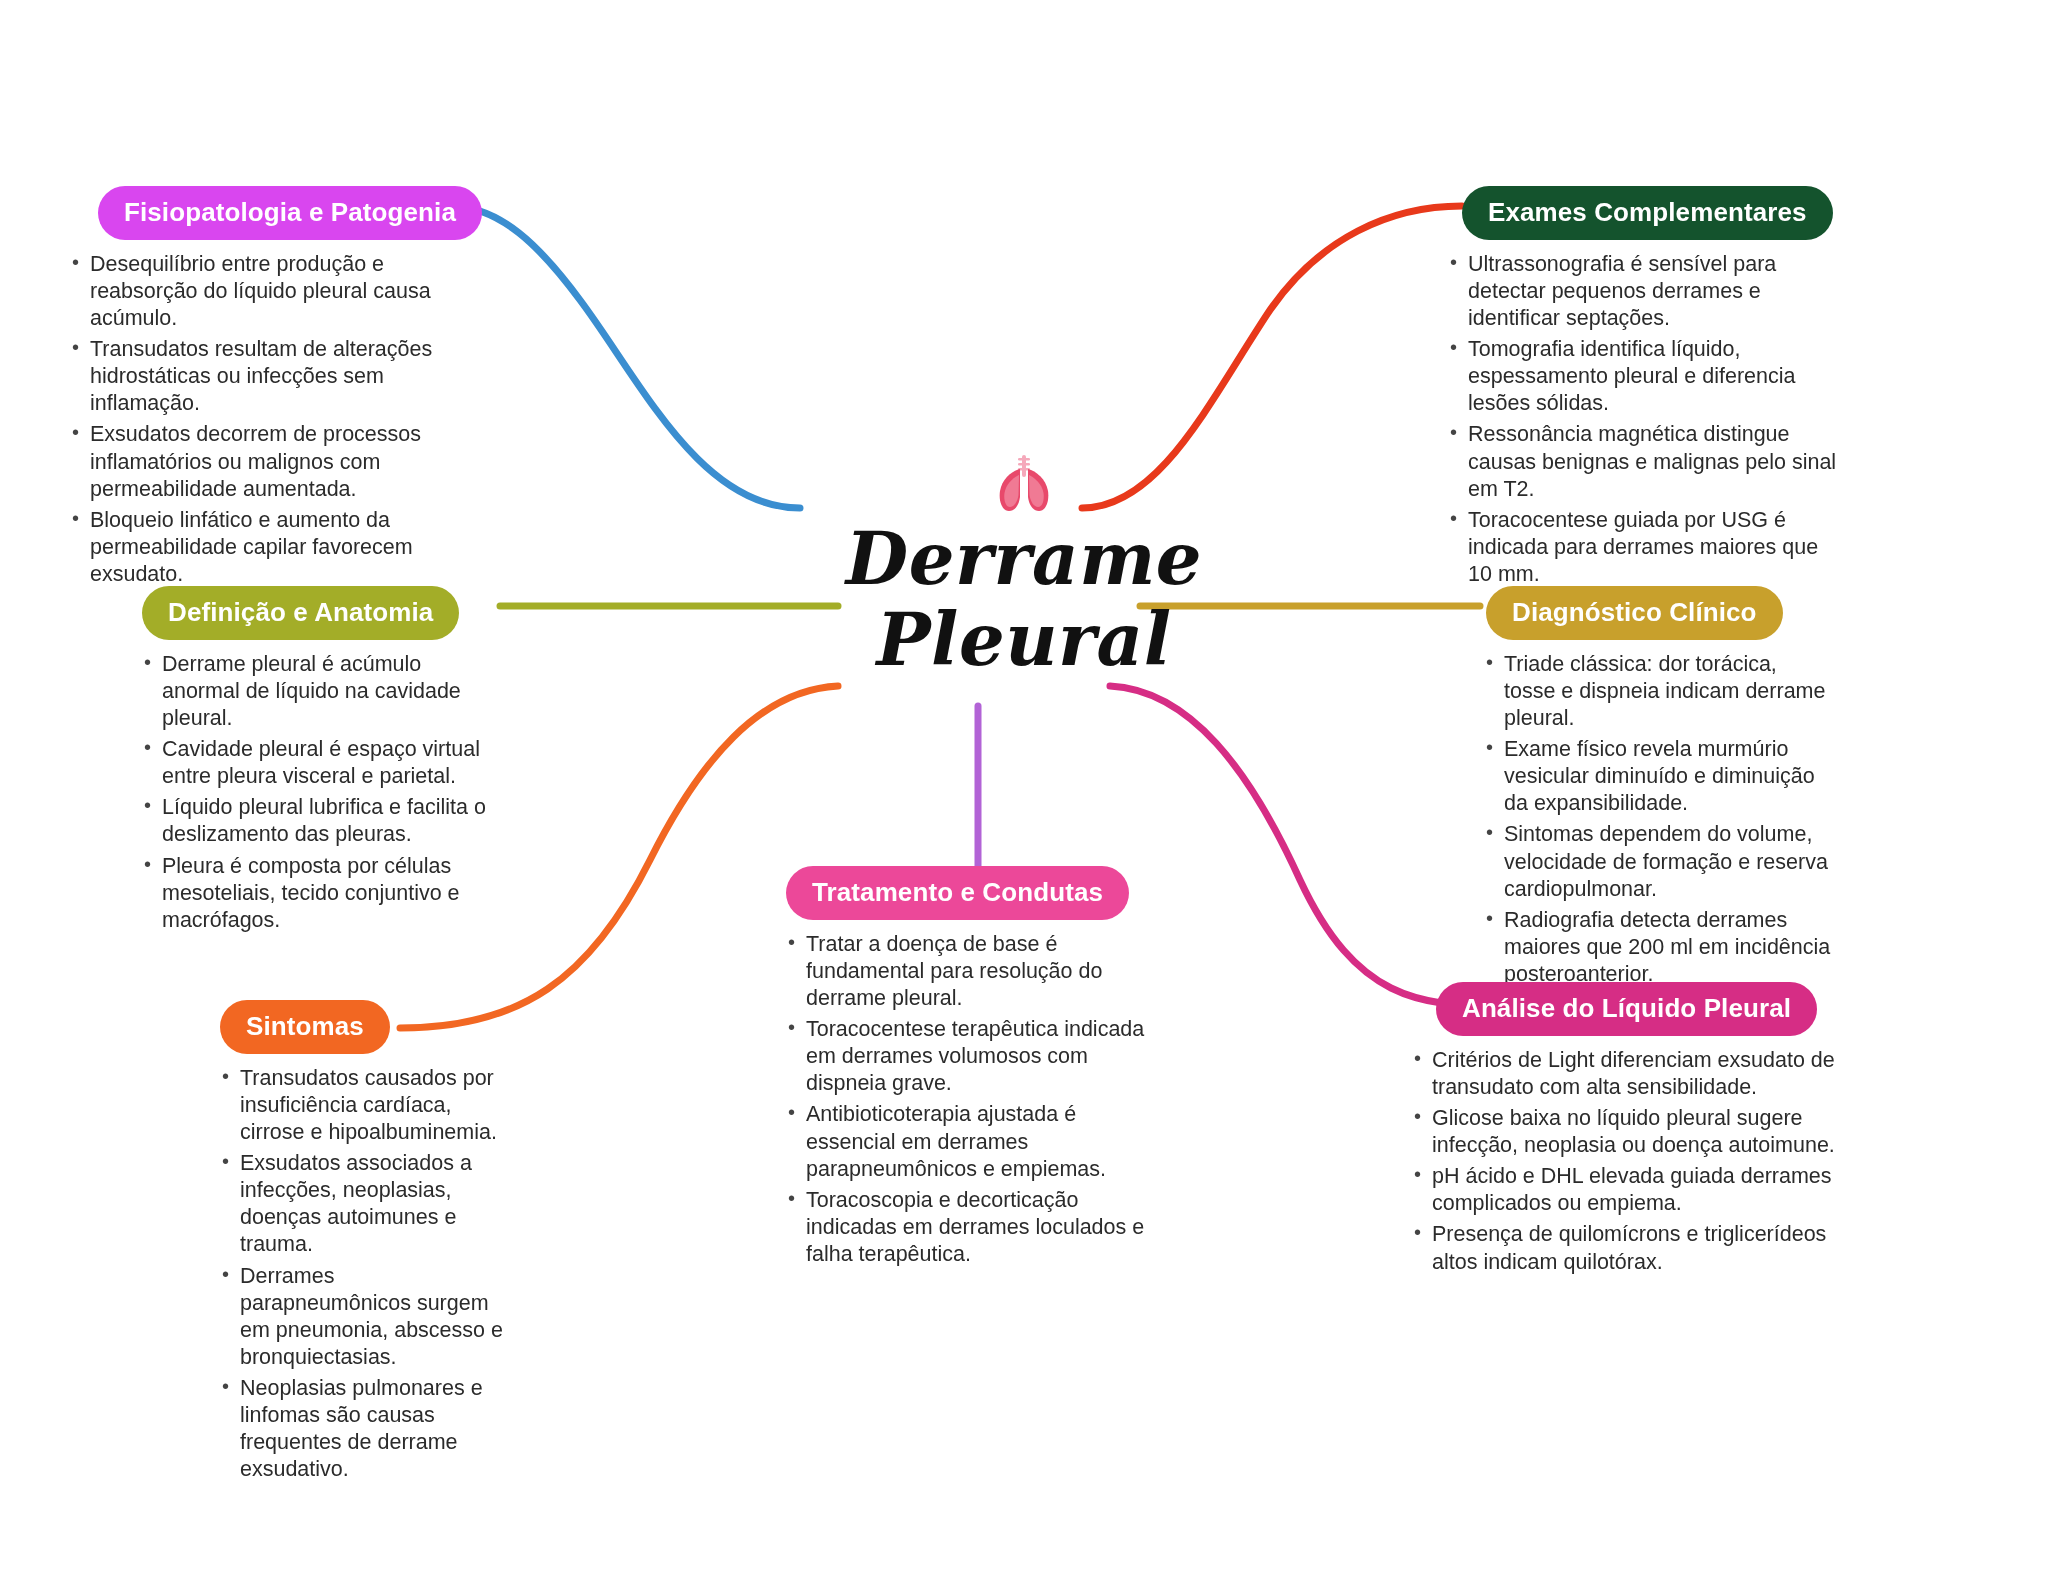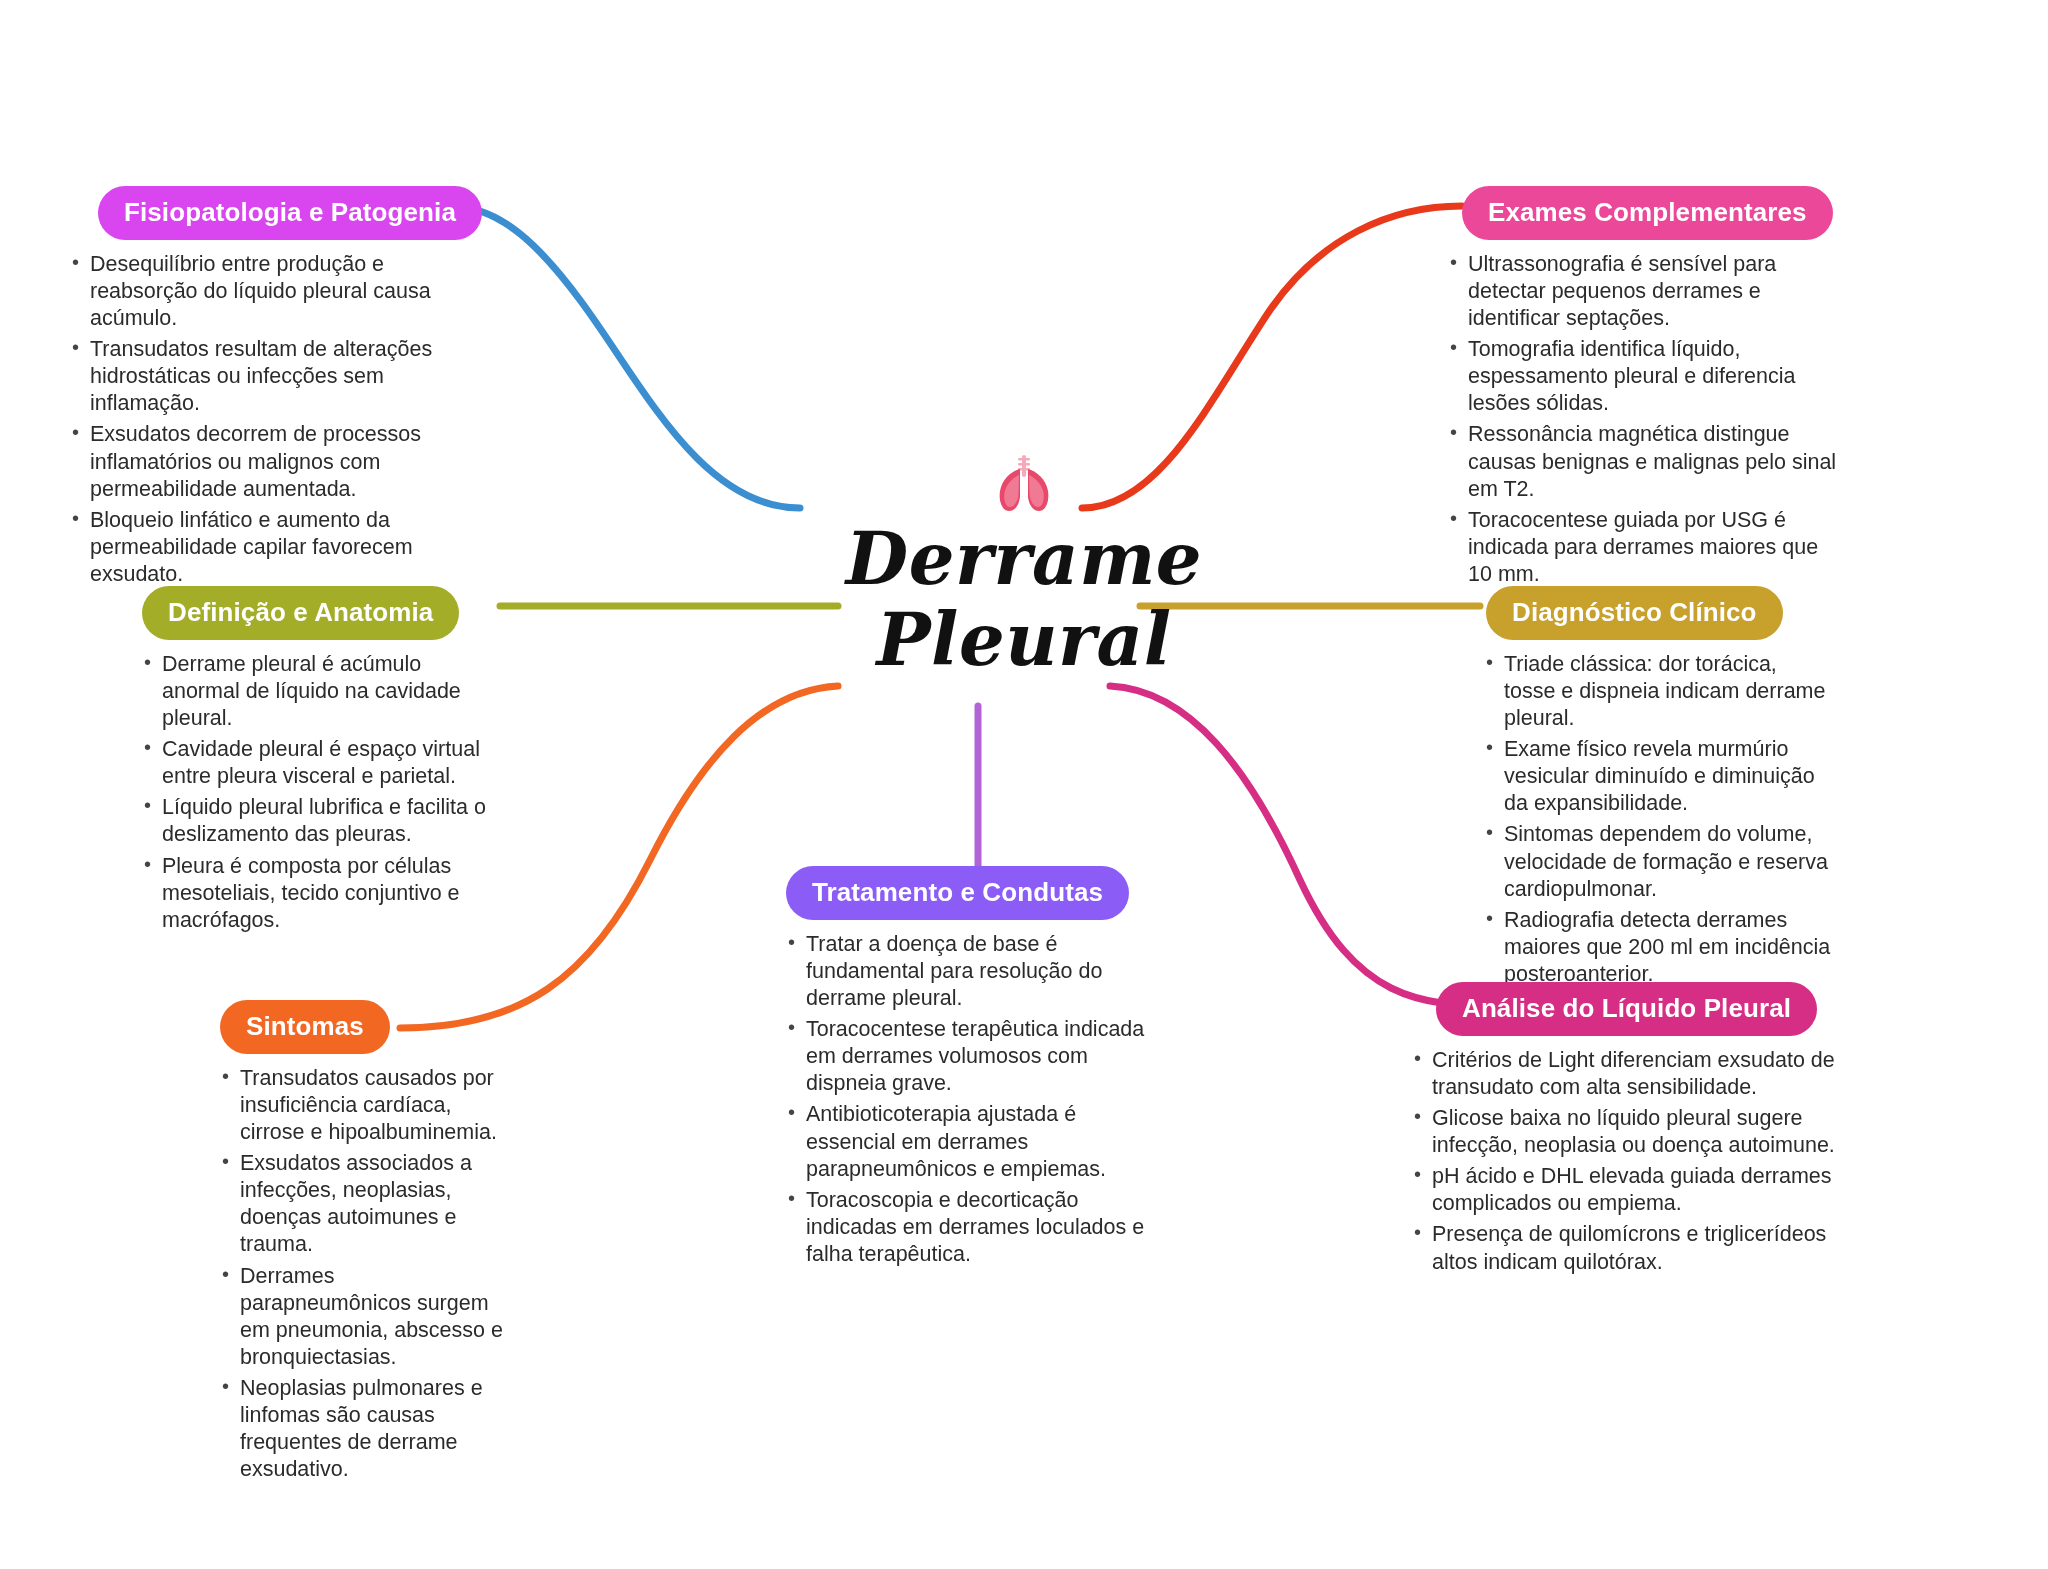--- a/index.html
+++ b/index.html
@@ -183,31 +183,31 @@
     <span class="pill" style="background:#f26722;">Sintomas</span>
     <ul class="bullets">
       <li>Transudatos causados por insuficiência cardíaca, cirrose e hipoalbuminemia.</li>
       <li>Exsudatos associados a infecções, neoplasias, doenças autoimunes e trauma.</li>
       <li>Derrames parapneumônicos surgem em pneumonia, abscesso e bronquiectasias.</li>
       <li>Neoplasias pulmonares e linfomas são causas frequentes de derrame exsudativo.</li>
     </ul>
   </div>
 
   <div class="branch" id="branch-tratamento">
-    <span class="pill" style="background:#8b5cf6;">Tratamento e Condutas</span>
+    <span class="pill" style="background:#ec4899;">Tratamento e Condutas</span>
     <ul class="bullets">
       <li>Tratar a doença de base é fundamental para resolução do derrame pleural.</li>
       <li>Toracocentese terapêutica indicada em derrames volumosos com dispneia grave.</li>
       <li>Antibioticoterapia ajustada é essencial em derrames parapneumônicos e empiemas.</li>
       <li>Toracoscopia e decorticação indicadas em derrames loculados e falha terapêutica.</li>
     </ul>
   </div>
 
   <div class="branch" id="branch-exames">
-    <span class="pill" style="background:#ec4899;">Exames Complementares</span>
+    <span class="pill" style="background:#14532d;">Exames Complementares</span>
     <ul class="bullets">
       <li>Ultrassonografia é sensível para detectar pequenos derrames e identificar septações.</li>
       <li>Tomografia identifica líquido, espessamento pleural e diferencia lesões sólidas.</li>
       <li>Ressonância magnética distingue causas benignas e malignas pelo sinal em T2.</li>
       <li>Toracocentese guiada por USG é indicada para derrames maiores que 10 mm.</li>
     </ul>
   </div>
 
   <div class="branch" id="branch-diagnostico">
     <span class="pill" style="background:#c8a02c;">Diagnóstico Clínico</span>

